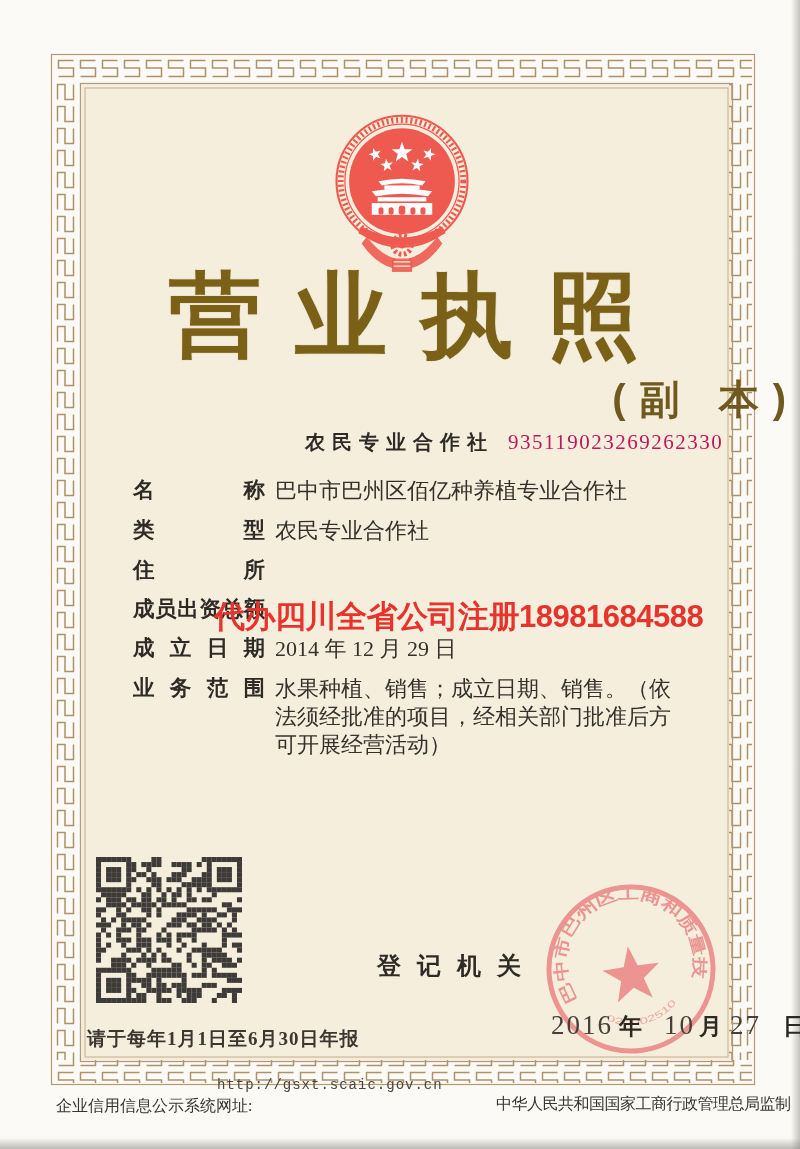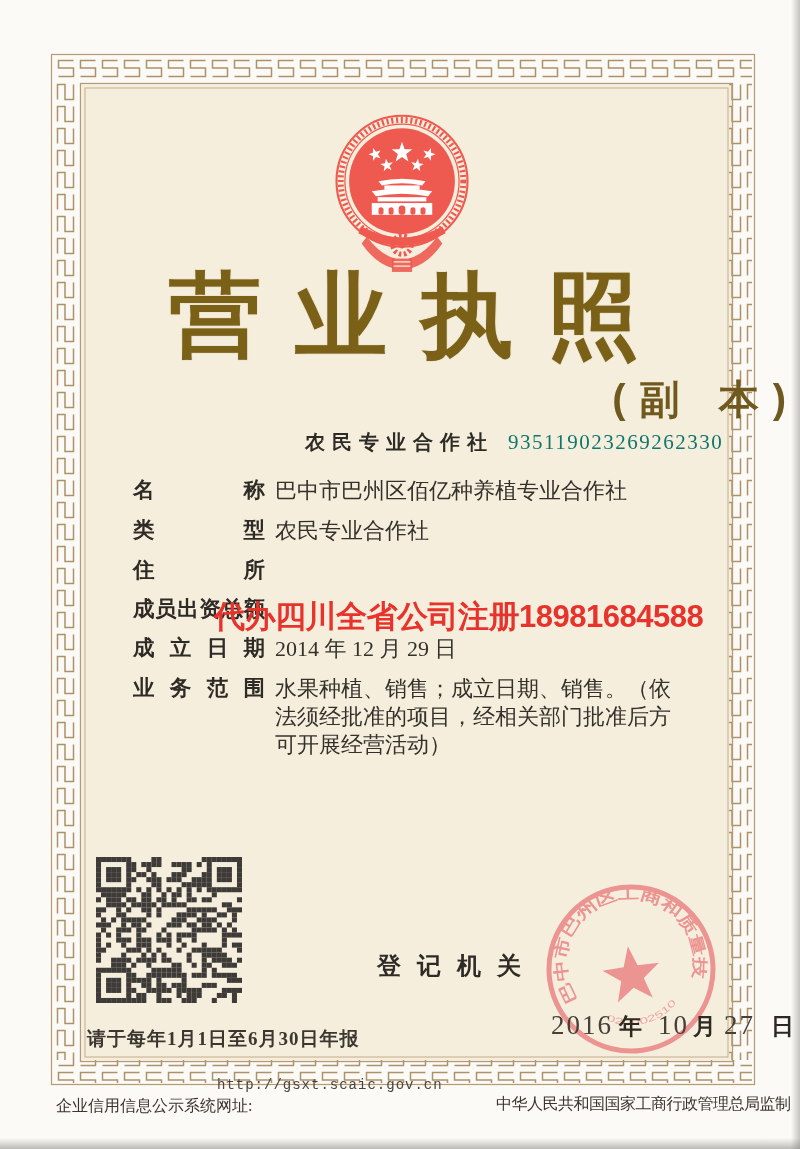--- a/index.html
+++ b/index.html
@@ -23,21 +23,21 @@
     text-shadow:0 0 1px rgba(123,97,24,.6);
   }
   .subtitle{
     left:0;top:372px;width:100%;text-align:right;
     font-family:"Liberation Sans",sans-serif;font-weight:700;
     font-size:40px;color:#6f591e;letter-spacing:14px;padding-left:2px;box-sizing:border-box;
   }
   .credit-line{left:305px;top:429px;display:flex;align-items:baseline;gap:14px;}
   .credit-label{font-family:"Liberation Sans",sans-serif;font-weight:700;
     font-size:20px;letter-spacing:7px;color:#2e2b26;}
-  .credit-code{font-size:21px;letter-spacing:1.5px;color:#0f766e;}
+  .credit-code{font-size:21px;letter-spacing:1.5px;color:#be185d;}
   
   .fields{left:133px;top:477px;width:540px;}
   .field-row{display:flex;align-items:flex-start;margin-bottom:12px;}
   .f-label{
     flex:none;width:132px;font-family:"Liberation Sans",sans-serif;font-weight:700;
     font-size:21.5px;line-height:27px;color:#2e2b26;
     text-align:justify;text-align-last:justify;text-justify:inter-character;
   }
   .f-value{margin-left:10px;font-size:22px;line-height:28px;color:#34312b;}
   .watermark{
@@ -46,21 +46,21 @@
     font-size:31px;letter-spacing:-0.5px;color:#e8322c;white-space:nowrap;
   }
   .qr{left:96px;top:857px;width:146px;height:146px;}
   .annual-note{left:87px;top:1026px;font-size:19px;font-weight:600;color:#3b362f;letter-spacing:1px;}
   .reg-label{left:377px;top:950px;font-family:"Liberation Sans",sans-serif;font-weight:700;
     font-size:24px;letter-spacing:16px;color:#2e2b26;}
   .seal{left:541px;top:879px;width:180px;height:180px;opacity:.85;transform:rotate(-8deg);z-index:10;}
   .date-row{left:506px;top:1010px;display:flex;align-items:baseline;z-index:20;}
   .date-num{font-size:27px;color:#474038;letter-spacing:2px;margin-left:45px;}
   .date-unit{font-family:"Liberation Sans",sans-serif;font-weight:700;font-size:23px;color:#2c2923;}
-  .sp6{margin-left:6px;} .sp14{margin-left:16px;} .sp4{margin-left:4px;} .sp8{margin-left:8px;}
+  .sp6{margin-left:6px;} .sp14{margin-left:22px;} .sp4{margin-left:4px;} .sp8{margin-left:8px;}
   .site-url{left:217px;top:1077px;z-index:20;font-family:"Liberation Mono",monospace;
     font-size:14px;letter-spacing:1px;color:#4a443e;}
   .footer-left{left:56px;top:1096px;font-size:16px;color:#3a352e;}
   .footer-right{left:496px;top:1094px;font-size:16px;color:#3a352e;letter-spacing:-0.5px;}
 </style>
 </head>
 <body>
 
 <svg class="abs" width="800" height="1149" viewBox="0 0 800 1149" style="left:0;top:0;">
   <defs>

